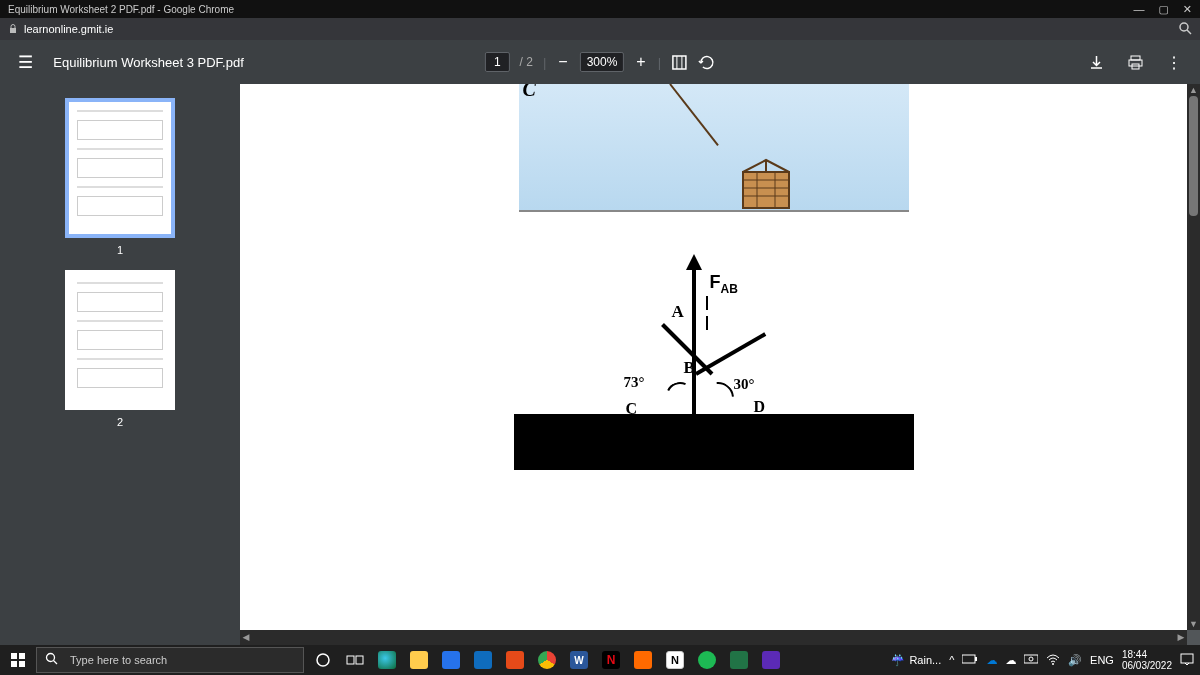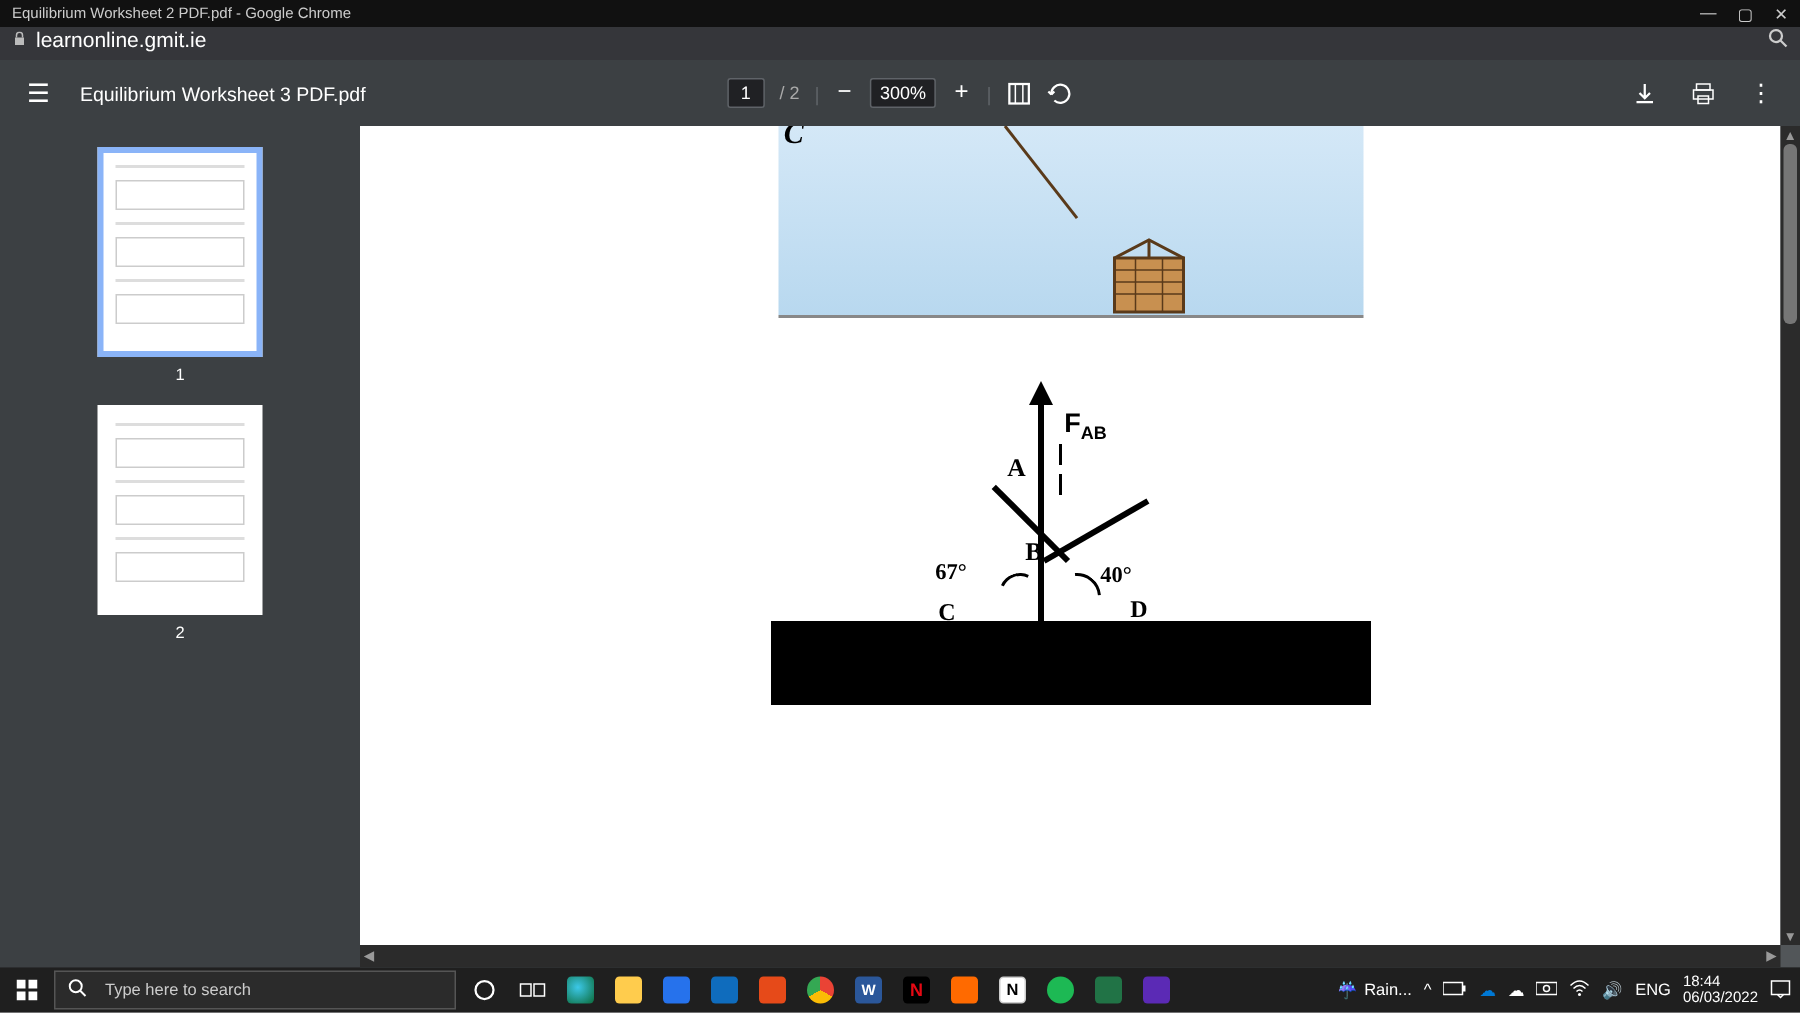--- a/index.html
+++ b/index.html
@@ -1,19 +1,19 @@
 <!DOCTYPE html>
 <html><head>
 <meta charset="utf-8">
 <style>
 *{margin:0;padding:0;box-sizing:border-box;font-family:Arial,sans-serif}
 body{width:1200px;height:675px;background:#202124;overflow:hidden;position:relative}
 .titlebar{height:18px;background:#111;color:#ccc;font-size:10px;display:flex;align-items:center;padding:0 8px;justify-content:space-between}
 .titlebar .right{display:flex;gap:14px;font-size:11px}
-.addrbar{height:22px;background:#35363a;display:flex;align-items:flex-start;padding:0 8px;color:#bbb;font-size:14px}
+.addrbar{height:22px;background:#35363a;display:flex;align-items:center;padding:0 8px;color:#bbb;font-size:11px}
 .addrbar .lock{width:10px;height:10px;margin-right:6px}
 .addrbar .url{display:flex}
 .addrbar .host{color:#fff}
 .addrbar .path{color:#9aa0a6}
 .addrbar .search{margin-left:auto;color:#ccc;font-size:13px}
 .toolbar{height:44px;background:#3c4043;display:flex;align-items:center;color:#fff;padding:0 18px}
 .toolbar .menu{margin-right:20px;font-size:17px;line-height:1}
 .toolbar .title{font-size:13px;flex:0 0 auto}
 .toolbar .center{position:absolute;left:50%;transform:translateX(-50%);display:flex;align-items:center;gap:10px;font-size:13px}
 .toolbar .pagebox{background:#202124;border:1px solid #5f6368;padding:2px 8px;border-radius:2px;font-size:12px}
@@ -203,22 +203,22 @@
         <div class="cable-ab"></div>
         <div class="tick tick1"></div>
           <div class="tick tick2"></div>
         <span class="fab-label"><span>F</span><sub>AB</sub></span>
         <span class="a-label">A</span>
         <span class="b-label">B</span>
         <div class="cable-bc"></div>
         <div class="cable-bd"></div>
         <div class="arc arc45"></div>
         <div class="arc arc30"></div>
-        <span class="ang45">67°</span>
-        <span class="ang30">40°</span>
+        <span class="ang45">73°</span>
+        <span class="ang30">30°</span>
         <span class="c-pt">C</span>
         <span class="d-pt">D</span>
         <div class="girder"></div>
       </div>
     </div>
     <div class="scrollbar-v">
       <div class="arrow" style="top:0">▲</div>
       <div class="track">
           <div class="thumb-sb"></div>
         </div>

